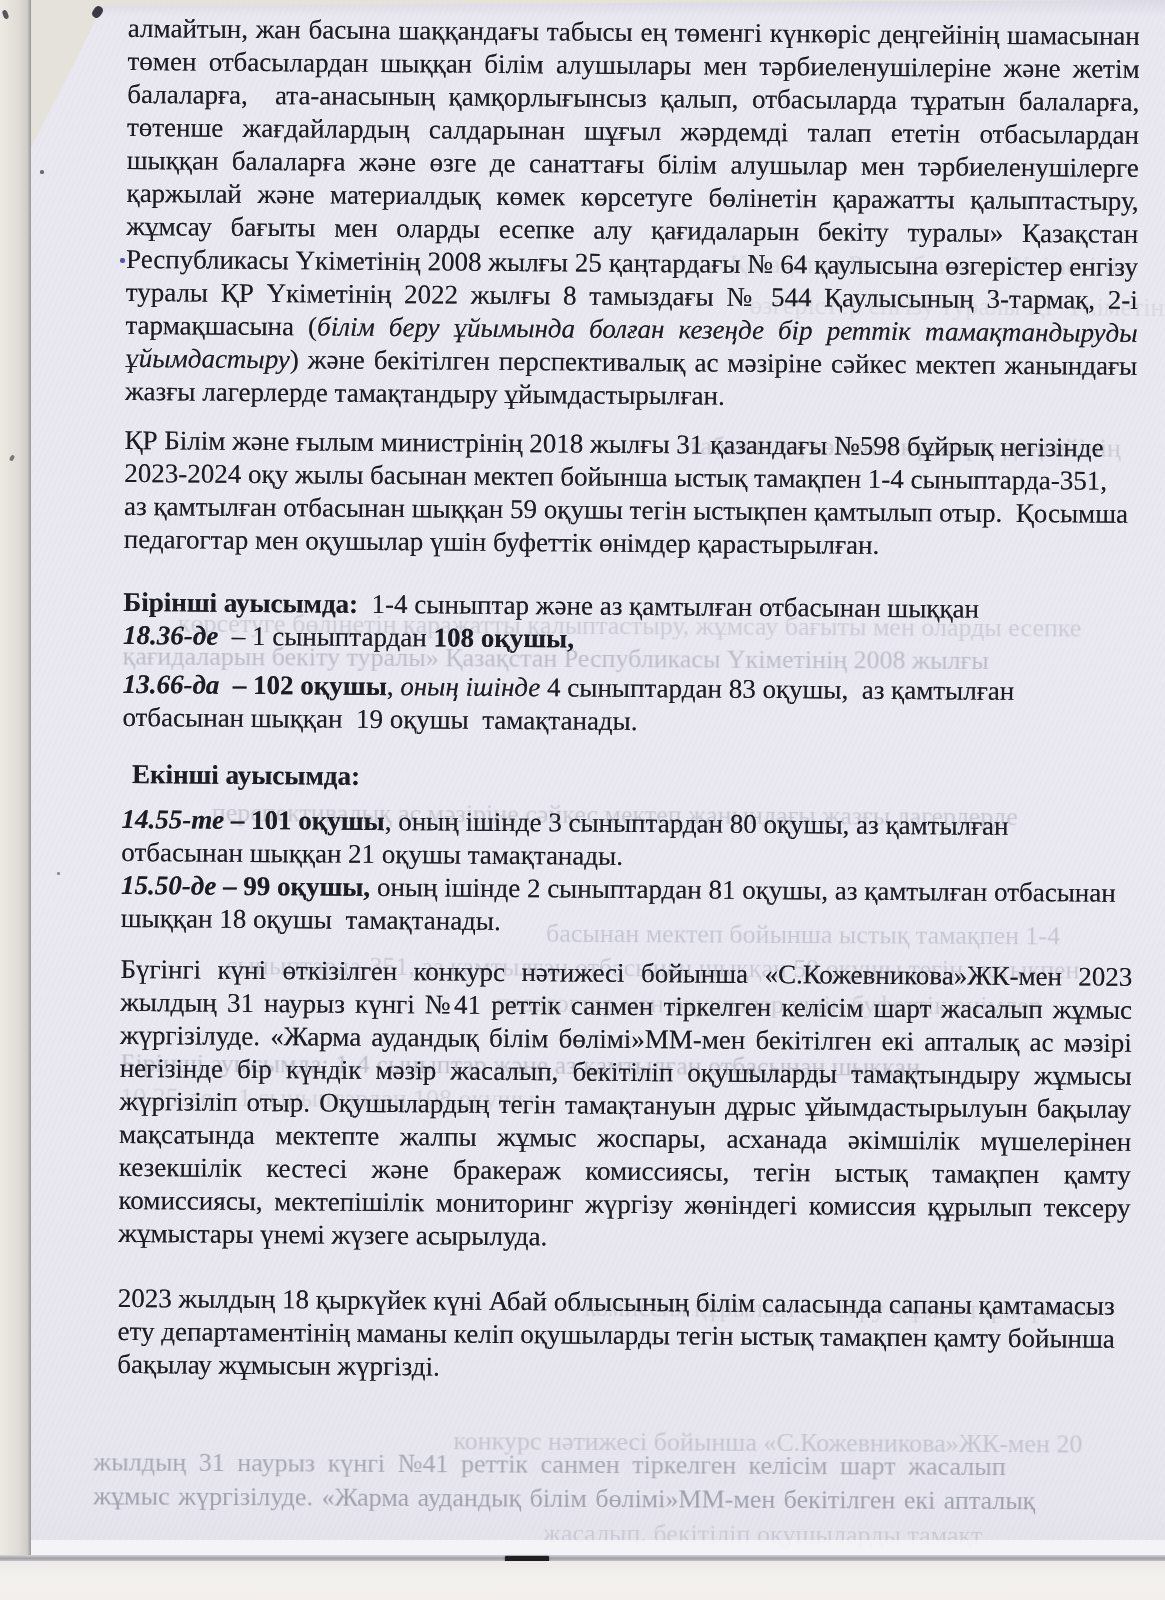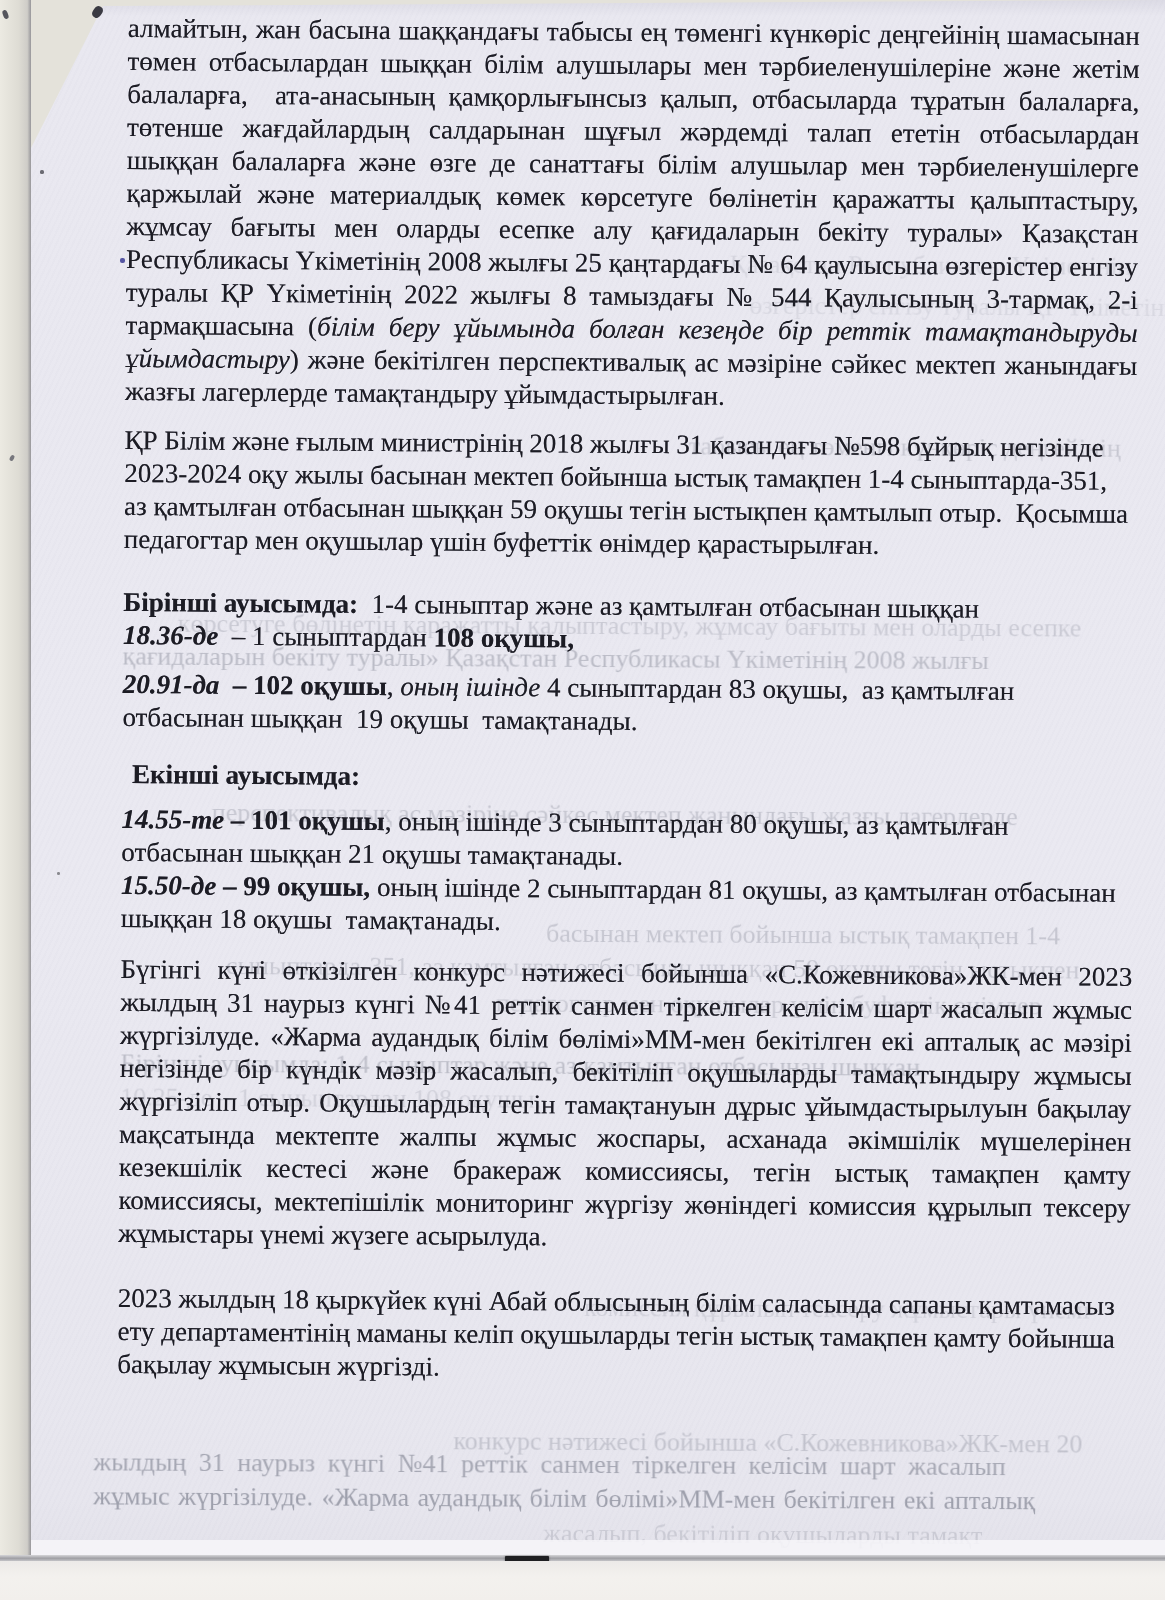--- a/index.html
+++ b/index.html
@@ -79,21 +79,21 @@
         <div class="ghost" style="left: 560px; top: 1290px; opacity: 0.12;">комиссия құрылып тексеру жұмыстары үнемі</div>
         <div class="ghost" style="left: 430px; top: 1424px; opacity: 0.2;">конкурс нәтижесі бойынша «С.Кожевникова»ЖК-мен 20</div>
         <div class="ghost" style="left: 70px; top: 1447px; opacity: 0.38; word-spacing: 6px;">жылдың 31 наурыз күнгі №41 реттік санмен тіркелген келісім шарт жасалып</div>
         <div class="ghost" style="left: 70px; top: 1481px; opacity: 0.42; word-spacing: 2px;">жұмыс жүргізілуде. «Жарма аудандық білім бөлімі»ММ-мен бекітілген екі апталық</div>
         <div class="ghost" style="left: 520px; top: 1516px; opacity: 0.15;">жасалып, бекітіліп оқушыларды тамақт</div>
       </div>
     <div class="textwrap">
         <p class="just " style="margin-top: 0px;"><span class="">алмайтын, жан басына шаққандағы табысы ең төменгі күнкөріс деңгейінің шамасынан төмен отбасылардан шыққан білім алушылары мен тәрбиеленушілеріне және жетім балаларға,&nbsp; ата-анасының қамқорлығынсыз қалып, отбасыларда тұратын балаларға, төтенше жағдайлардың салдарынан шұғыл жәрдемді талап ететін отбасылардан шыққан балаларға және өзге де санаттағы білім алушылар мен тәрбиеленушілерге қаржылай және материалдық көмек көрсетуге бөлінетін қаражатты қалыптастыру, жұмсау бағыты мен оларды есепке алу қағидаларын бекіту туралы» Қазақстан Республикасы Үкіметінің 2008 жылғы 25 қаңтардағы № 64 қаулысына өзгерістер енгізу туралы ҚР Үкіметінің 2022 жылғы 8 тамыздағы № 544 Қаулысының 3-тармақ, 2-і тармақшасына (</span><span class="i">білім беру ұйымында болған кезеңде бір реттік тамақтандыруды ұйымдастыру</span><span class="">) және бекітілген перспективалық ас мәзіріне сәйкес мектеп жанындағы жазғы лагерлерде тамақтандыру ұйымдастырылған.</span></p>
         <p class="" style="margin-top: 16px;"><span class="">ҚР Білім және ғылым министрінің 2018 жылғы 31 қазандағы №598 бұйрық негізінде 2023-2024 оқу жылы басынан мектеп бойынша ыстық тамақпен 1-4 сыныптарда-351, аз қамтылған отбасынан шыққан 59 оқушы тегін ыстықпен қамтылып отыр.&nbsp; Қосымша педагогтар мен оқушылар үшін буфеттік өнімдер қарастырылған.</span></p>
         <p class="just " style="margin-top: 30px;"><span class="b">Бірінші ауысымда:</span><span class="">&nbsp; 1-4 сыныптар және аз қамтылған отбасынан шыққан</span><br><span class="bi">18.36-де</span><span class="">&nbsp; – 1 сыныптардан </span><span class="b">108 оқушы,</span></p>
-        <p class="" style="margin-top: 16px;"><span class="bi">20.91-да</span><span class="b">&nbsp; – </span><span class="b">102 оқушы</span><span class="">, </span><span class="i">оның ішінде</span><span class=""> 4 сыныптардан 83 оқушы,&nbsp; аз қамтылған отбасынан шыққан&nbsp; 19 оқушы&nbsp; тамақтанады.</span></p>
+        <p class="" style="margin-top: 16px;"><span class="bi">13.66-да</span><span class="b">&nbsp; – </span><span class="b">102 оқушы</span><span class="">, </span><span class="i">оның ішінде</span><span class=""> 4 сыныптардан 83 оқушы,&nbsp; аз қамтылған отбасынан шыққан&nbsp; 19 оқушы&nbsp; тамақтанады.</span></p>
         <p class="h2" style="margin-top: 24px;"><span class="b">Екінші ауысымда:</span></p>
         <p class="" style="margin-top: 12px;"><span class="bi">14.55-те</span><span class="b"> – </span><span class="b">101 оқушы</span><span class="">, оның ішінде 3 сыныптардан 80 оқушы, аз қамтылған отбасынан шыққан 21 оқушы тамақтанады.</span><br><span class="bi">15.50-де</span><span class="b"> – </span><span class="b">99 оқушы,</span><span class=""> оның ішінде 2 сыныптардан 81 оқушы, аз қамтылған отбасынан шыққан 18 оқушы&nbsp; тамақтанады.</span></p>
         <p class="just " style="margin-top: 18px;"><span class="">Бүгінгі күні өткізілген конкурс нәтижесі бойынша «С.Кожевникова»ЖК-мен 2023 жылдың 31 наурыз күнгі №41 реттік санмен тіркелген келісім шарт жасалып жұмыс жүргізілуде. «Жарма аудандық білім бөлімі»ММ-мен бекітілген екі апталық ас мәзірі негізінде бір күндік мәзір жасалып, бекітіліп оқушыларды тамақтындыру жұмысы жүргізіліп отыр. Оқушылардың тегін тамақтануын дұрыс ұйымдастырылуын бақылау мақсатында мектепте жалпы жұмыс жоспары, асханада әкімшілік мүшелерінен кезекшілік кестесі және бракераж комиссиясы, тегін ыстық тамақпен қамту комиссиясы, мектепішілік мониторинг жүргізу жөніндегі комиссия құрылып тексеру жұмыстары үнемі жүзеге асырылуда.</span></p>
         <p class="" style="margin-top: 32px;"><span class="">2023 жылдың 18 қыркүйек күні Абай облысының білім саласында сапаны қамтамасыз ету департаментінің маманы келіп оқушыларды тегін ыстық тамақпен қамту бойынша бақылау жұмысын жүргізді.</span></p>
       </div>
     <div class="page-bottom-sliver"></div>
   </div>
   <div class="edge-line"></div>
   <div class="black-mark" style="left: 505px; top: 1556px; width: 44px; height: 13px;"></div>
   <div class="bottom-strip"></div>

